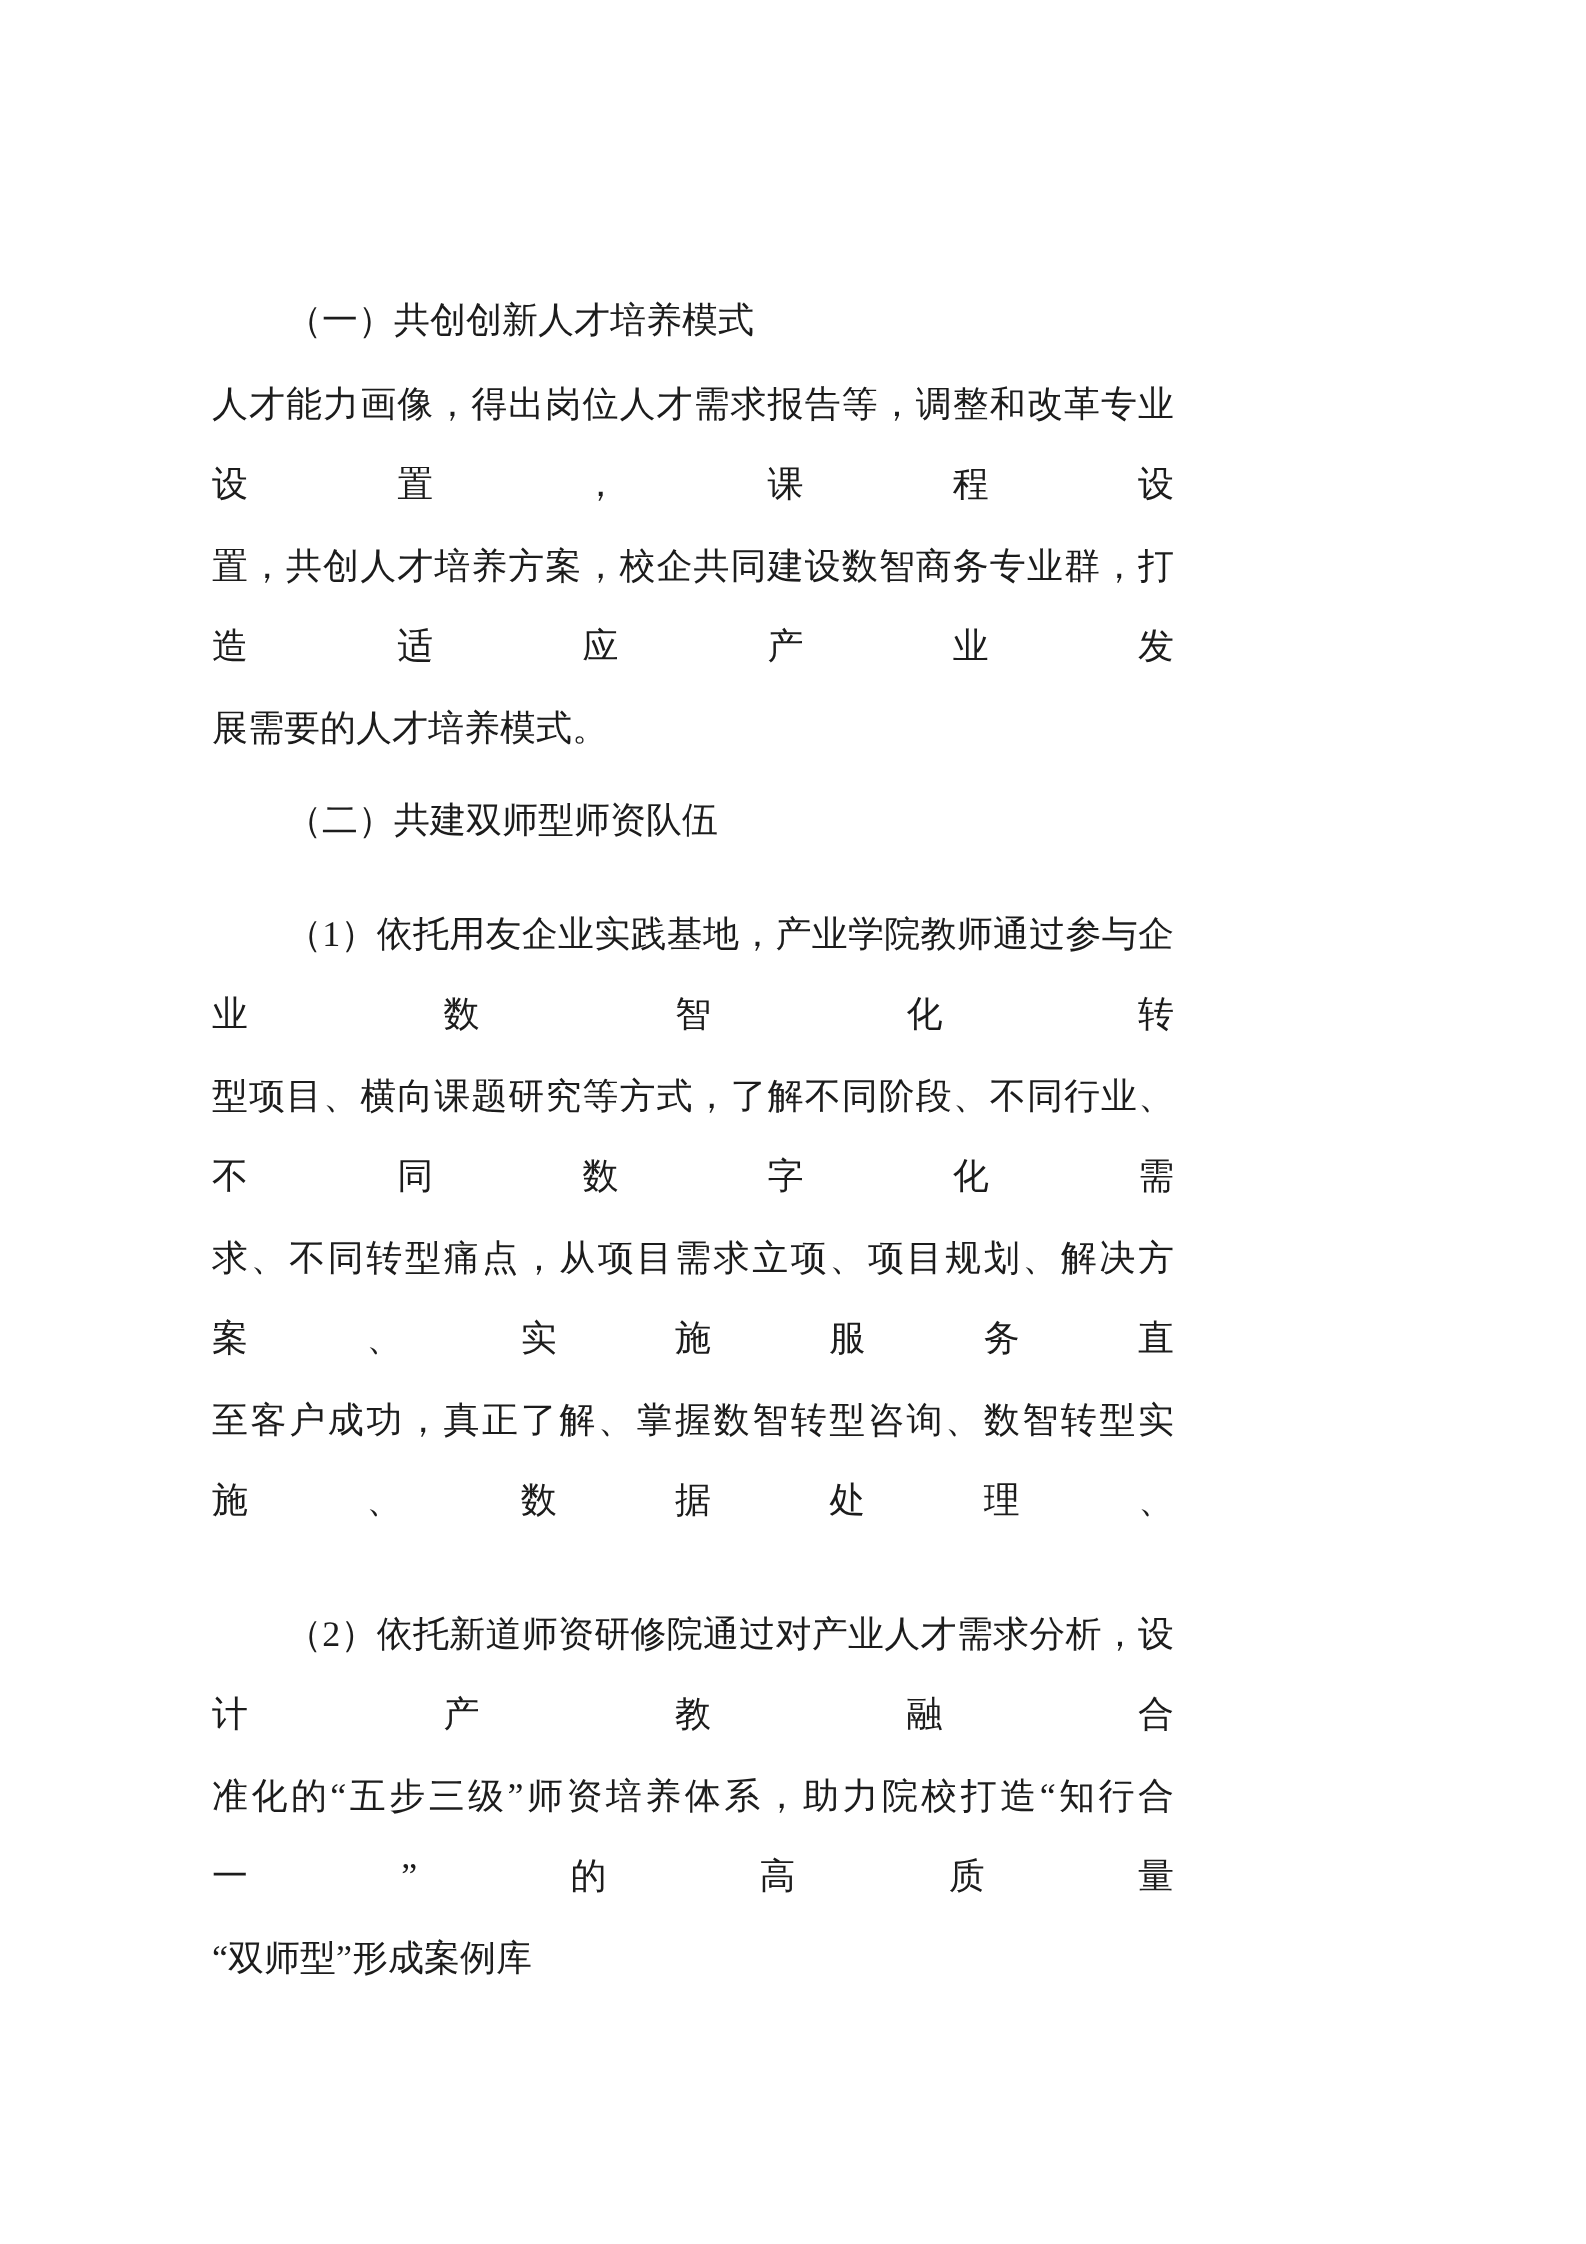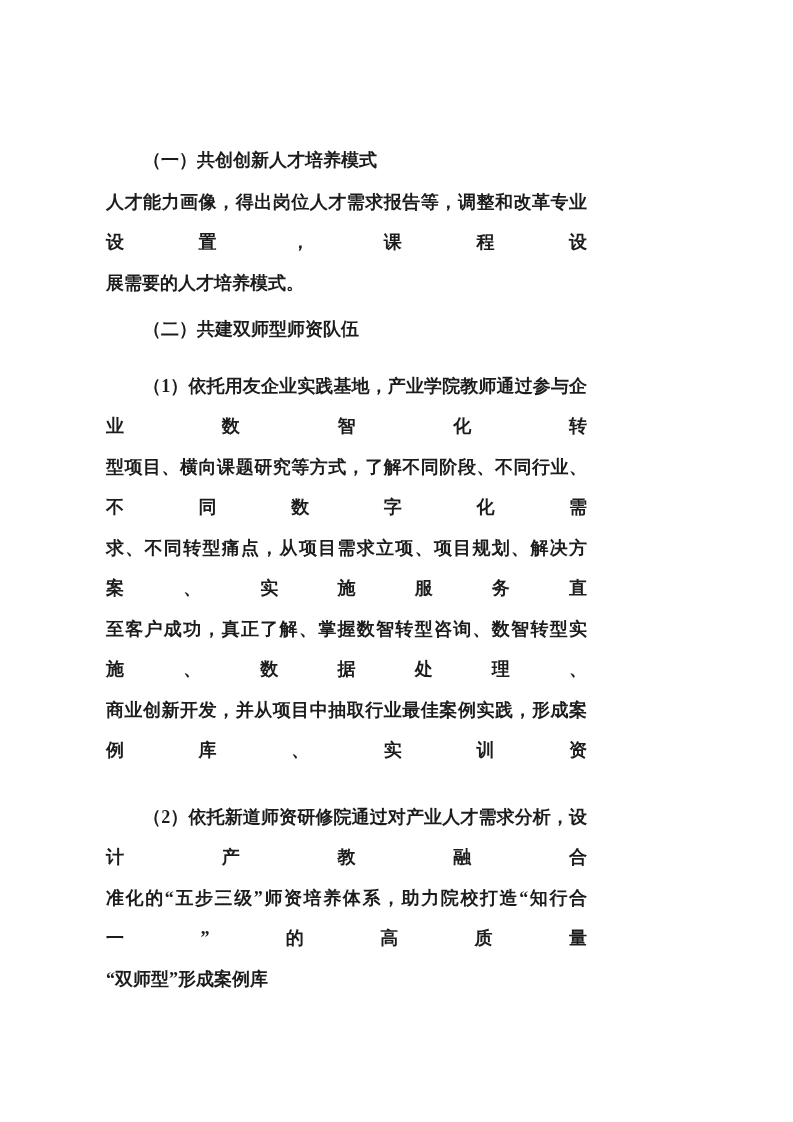--- a/index.html
+++ b/index.html
@@ -12,21 +12,20 @@
     width: 674px;
     height: 1122px;
     background: #ffffff;
     box-sizing: border-box;
     padding: 140px 87px 0 106px;
     overflow: hidden;
     font-family: "Liberation Serif", "DejaVu Serif", serif;
     color: #1c1c1c;
     font-size: 18px;
     line-height: 40.5px;
-    font-weight: bold;
   }
   .block {
     margin: 0;
   }
   
   .block:nth-child(2) { margin-top: 1px; }
   .block:nth-child(3) { margin-top: 6px; }
   .block:nth-child(4) { margin-top: 16px; }
   .block:nth-child(5) { margin-top: 26px; }
   .block:nth-child(6) { margin-top: 24px; }
@@ -47,28 +46,28 @@
     text-align-last: left;
   }
 </style>
 </head>
 <body>
 
 <div class="page" id="doc" style="background: rgb(255, 255, 255); color: rgb(28, 28, 28);">
     <div class="block heading">（一）共创创新人才培养模式</div>
     <div class="block para">
       <div class="line">人才能力画像，得出岗位人才需求报告等，调整和改革专业设置，课程设</div>
+      <div class="line">置，共创人才培养方案，校企共同建设数智商务专业群，打造适应产业发</div>
       <div class="line last">展需要的人才培养模式。</div>
     </div>
     <div class="block heading">（二）共建双师型师资队伍</div>
     <div class="block para">
       <div class="line first">（1）依托用友企业实践基地，产业学院教师通过参与企业数智化转</div>
       <div class="line">型项目、横向课题研究等方式，了解不同阶段、不同行业、不同数字化需</div>
       <div class="line">求、不同转型痛点，从项目需求立项、项目规划、解决方案、实施服务直</div>
       <div class="line">至客户成功，真正了解、掌握数智转型咨询、数智转型实施、数据处理、</div>
-      <div class="line">商业创新开发，并从项目中抽取行业最佳案例实践，形成案例库、实训资</div>
     </div>
     <div class="block para">
       <div class="line first">（2）依托新道师资研修院通过对产业人才需求分析，设计产教融合</div>
       <div class="line">准化的“五步三级”师资培养体系，助力院校打造“知行合一”的高质量</div>
       <div class="line last">“双师型”形成案例库</div>
     </div>
   </div>
 
 </body></html>

